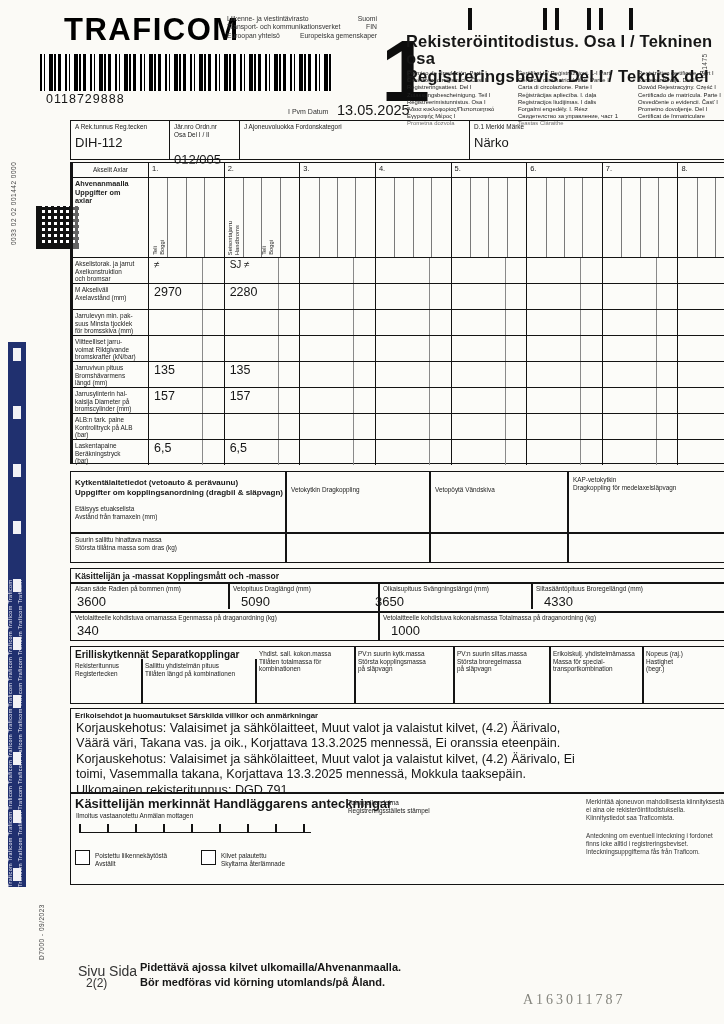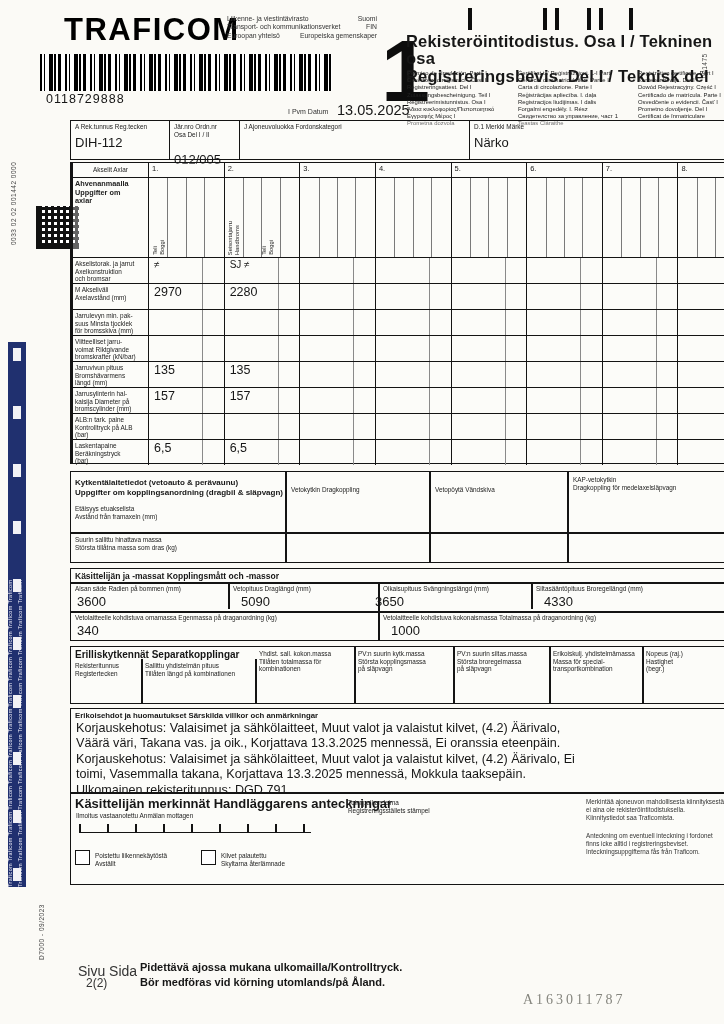--- a/index.html
+++ b/index.html
@@ -392,16 +392,16 @@
       <div class="dash"></div>
       <div class="dash"></div>
       <div class="dash"></div>
     <div class="dash"></div>
       <div class="dash"></div>
   </div>
 </div>
 
 <div class="abs" style="left:78px;top:963px;font-size:14px;color:#333">Sivu Sida</div>
 <div class="abs" style="left:86px;top:976px;font-size:12px;color:#333">2(2)</div>
-<div class="abs bh" style="left:140px;top:961px;font-size:11px">Pidettävä ajossa mukana ulkomailla/Kontrolltryck.</div>
+<div class="abs bh" style="left:140px;top:961px;font-size:11px">Pidettävä ajossa kilvet ulkomailla/Ahvenanmaalla.</div>
 <div class="abs bh" style="left:140px;top:976px;font-size:11px">Bör medföras vid körning utomlands/på Åland.</div>
 <div class="abs ocr" style="left:523px;top:992px">A163011787</div>
 <div class="abs" style="left:642px;top:1036px;font-size:14px">Käännä Vänd</div>
 
 </body></html>

